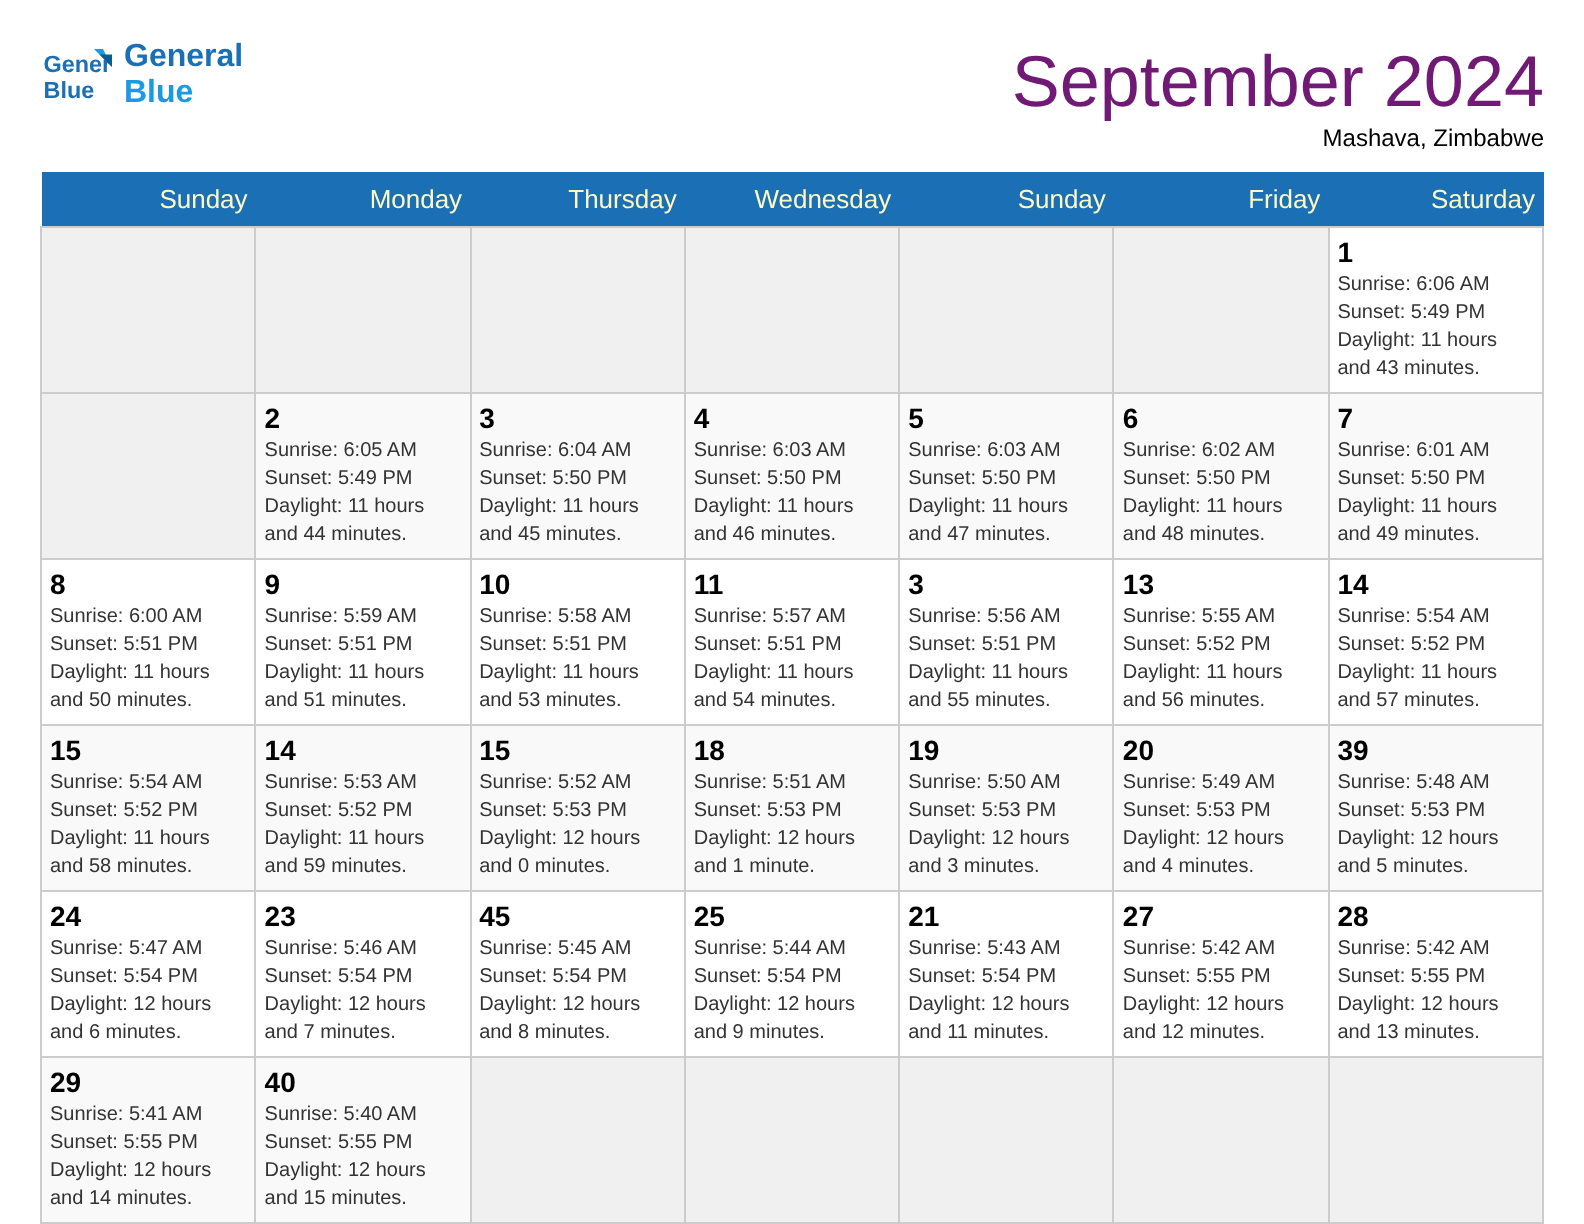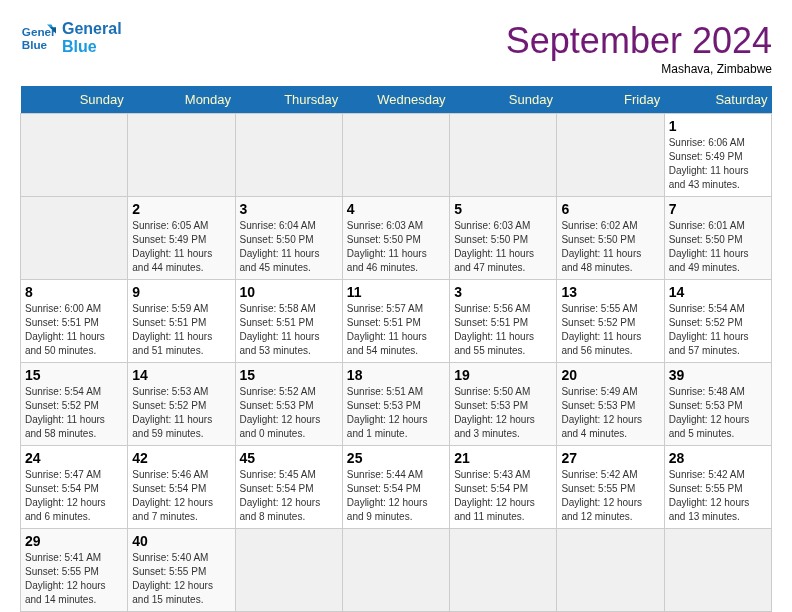--- a/index.html
+++ b/index.html
@@ -214,21 +214,21 @@
           <span class="day-num">39</span>
           <div class="day-info">Sunrise: 5:48 AM<br>Sunset: 5:53 PM<br>Daylight: 12 hours and 5 minutes.</div>
         </td>
       </tr>
       <tr>
         <td>
           <span class="day-num">24</span>
           <div class="day-info">Sunrise: 5:47 AM<br>Sunset: 5:54 PM<br>Daylight: 12 hours and 6 minutes.</div>
         </td>
         <td>
-          <span class="day-num">42</span>
+          <span class="day-num">23</span>
           <div class="day-info">Sunrise: 5:46 AM<br>Sunset: 5:54 PM<br>Daylight: 12 hours and 7 minutes.</div>
         </td>
         <td>
           <span class="day-num">45</span>
           <div class="day-info">Sunrise: 5:45 AM<br>Sunset: 5:54 PM<br>Daylight: 12 hours and 8 minutes.</div>
         </td>
         <td>
           <span class="day-num">25</span>
           <div class="day-info">Sunrise: 5:44 AM<br>Sunset: 5:54 PM<br>Daylight: 12 hours and 9 minutes.</div>
         </td>

